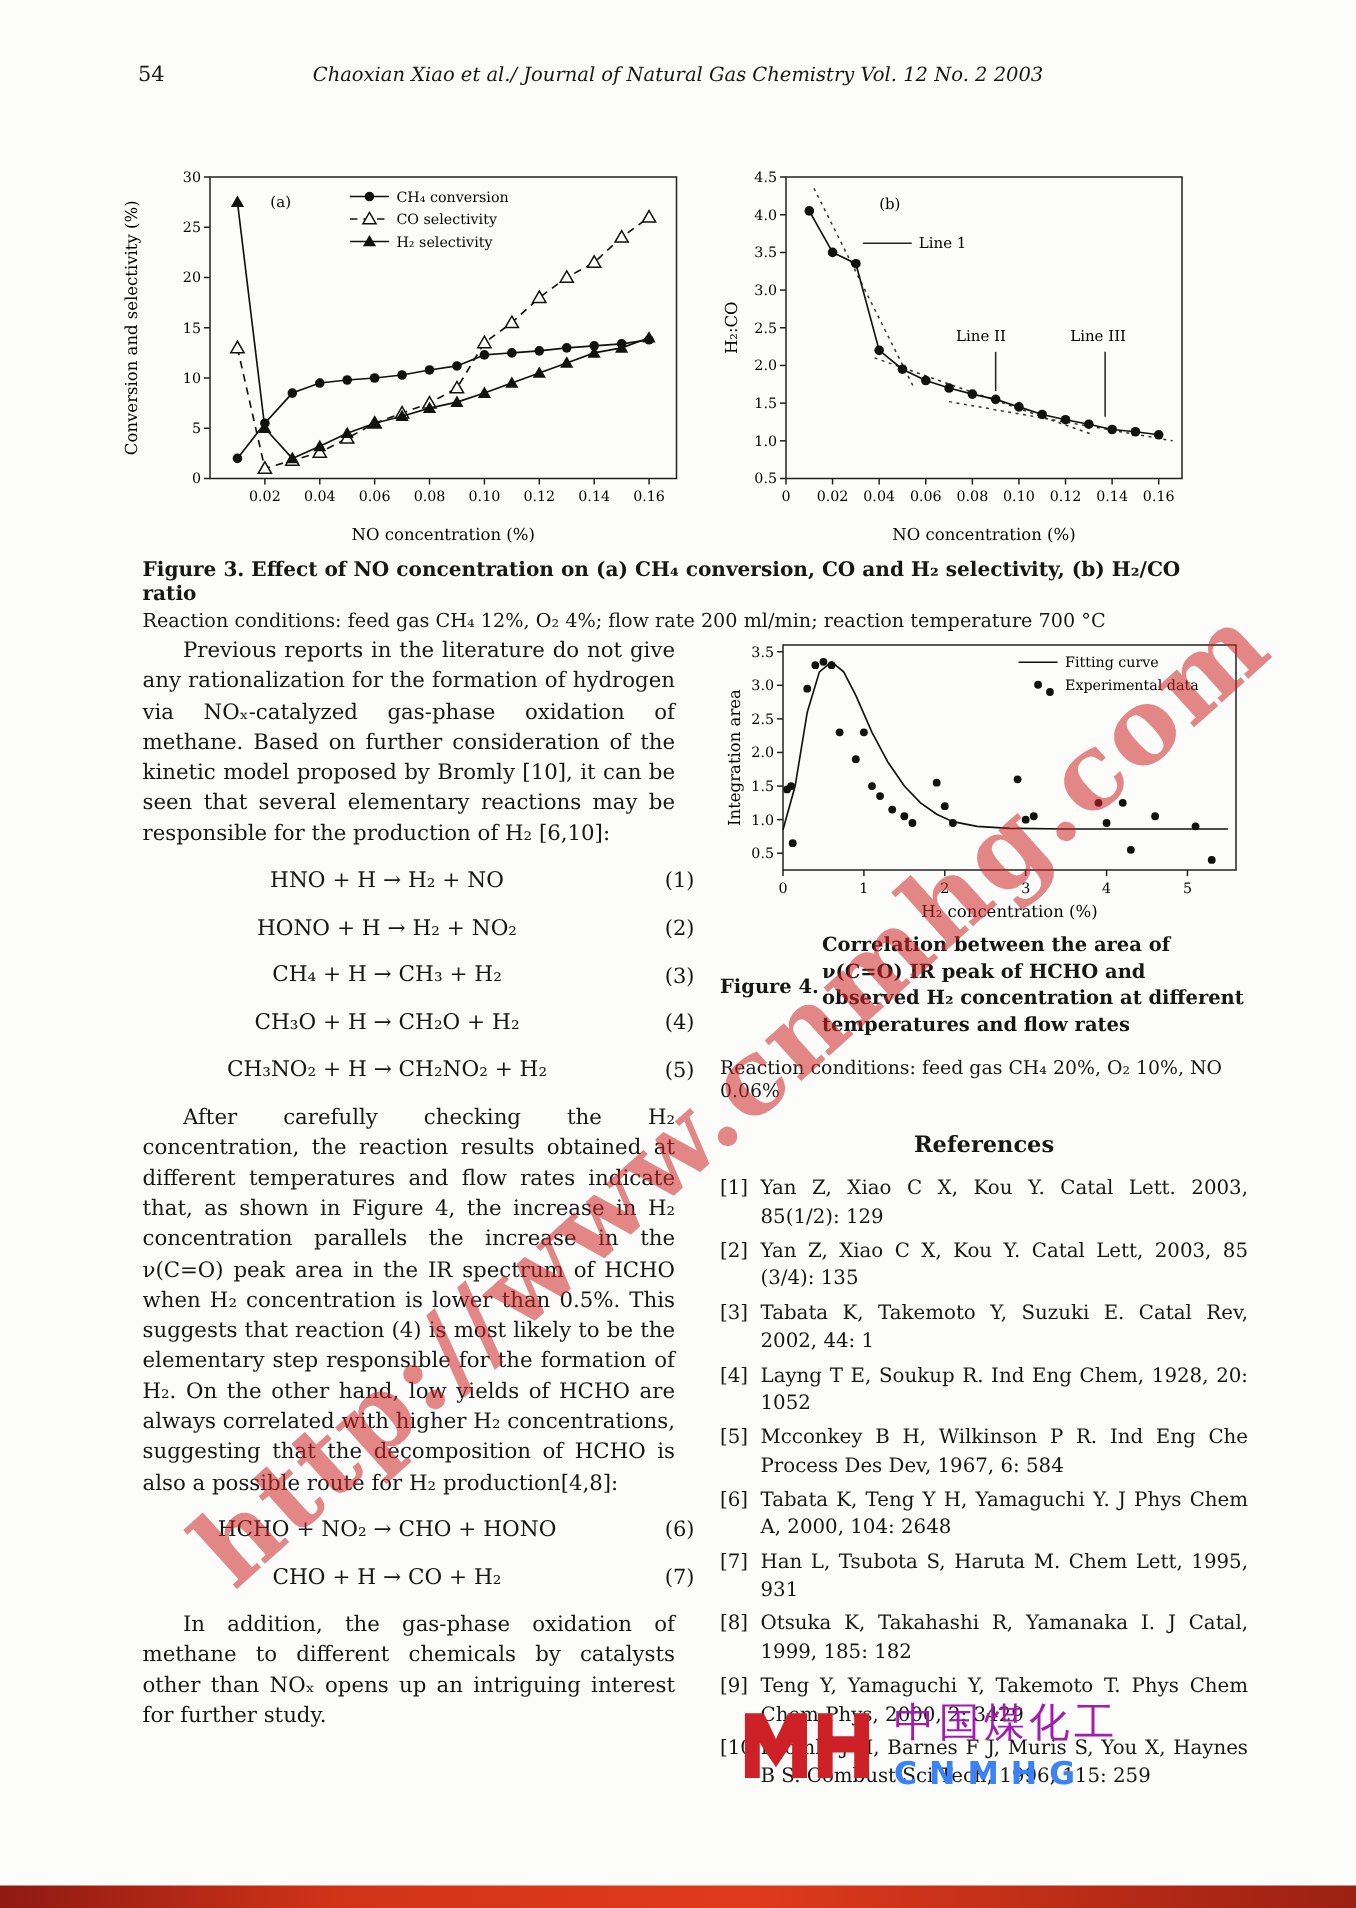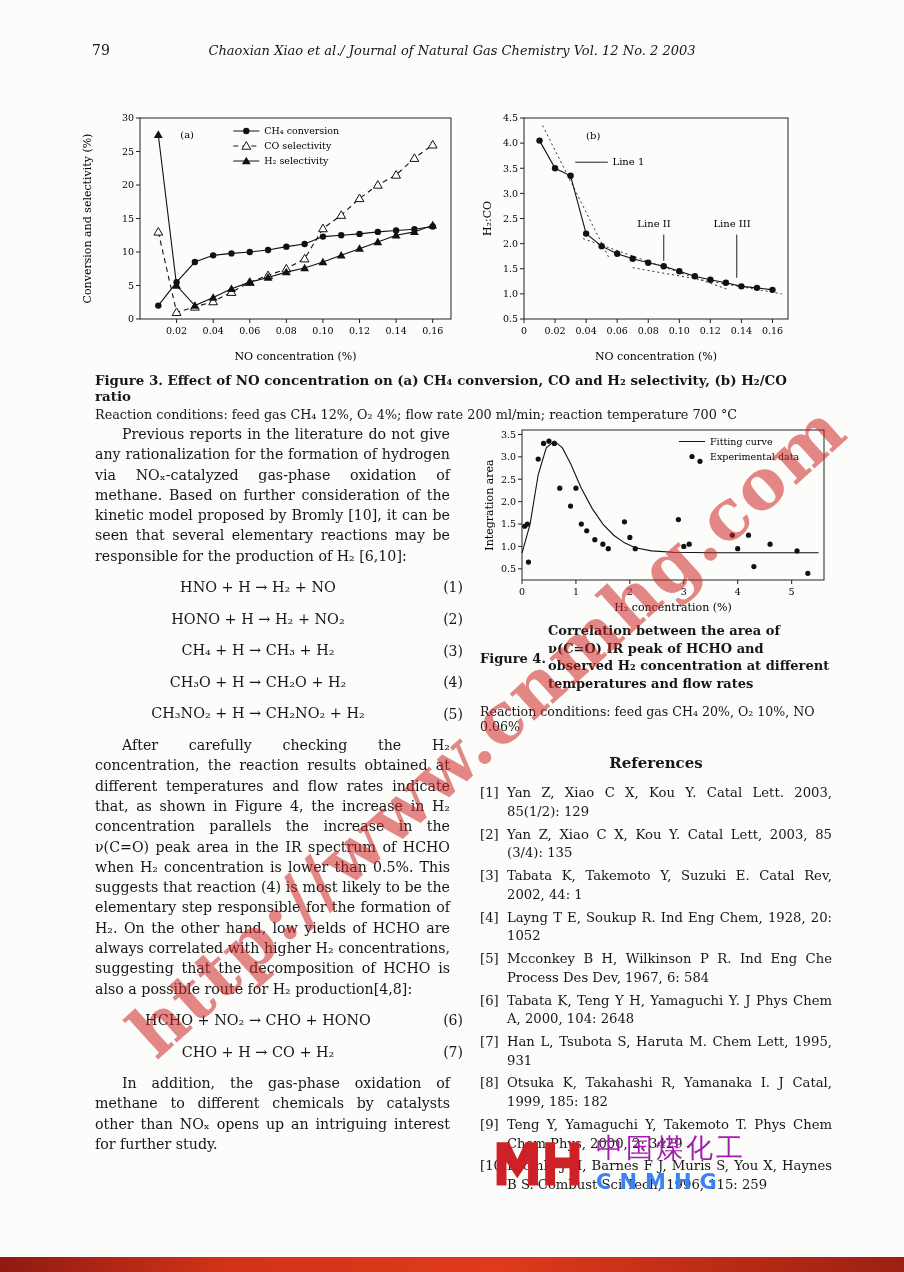--- a/index.html
+++ b/index.html
@@ -31,21 +31,21 @@
   .logo-cjk{font-family:"DejaVu Sans",sans-serif;font-weight:normal;font-size:27px;letter-spacing:3px;color:#a21caf;}
   .logo-latin{font-family:"DejaVu Sans",sans-serif;font-weight:bold;font-size:21px;letter-spacing:8px;color:#3b82f6;}
   .bottombar{position:absolute;left:0;bottom:0;width:100%;height:15px;
              background:linear-gradient(90deg,#8f1a12,#d23318 25%,#e03a1c 55%,#9c2012);}
 </style>
 </head>
 <body>
 
 <div class="page">
 
-  <div class="pagenum">79</div>
+  <div class="pagenum">54</div>
   <div class="jline">Chaoxian Xiao et al./ Journal of Natural Gas Chemistry Vol. 12 No. 2  2003</div>
 
   <svg class="chart" width="385" height="265" style="left:78px;top:100px;">
       <rect x="62" y="18" width="311" height="201" fill="none" stroke="#222" stroke-width="1"></rect>
       <line x1="98.58823529411765" y1="219" x2="98.58823529411765" y2="223" stroke="#222"></line>
       <text x="98.58823529411765" y="234" text-anchor="middle" font-size="9.5">0.02</text>
       <line x1="135.1764705882353" y1="219" x2="135.1764705882353" y2="223" stroke="#222"></line>
       <text x="135.1764705882353" y="234" text-anchor="middle" font-size="9.5">0.04</text>
       <line x1="171.76470588235293" y1="219" x2="171.76470588235293" y2="223" stroke="#222"></line>
       <text x="171.76470588235293" y="234" text-anchor="middle" font-size="9.5">0.06</text>

